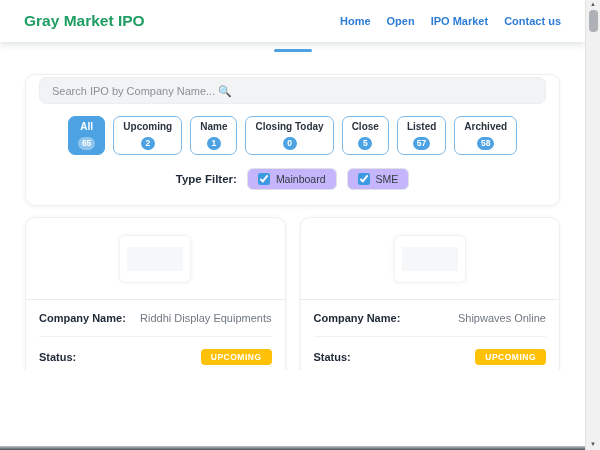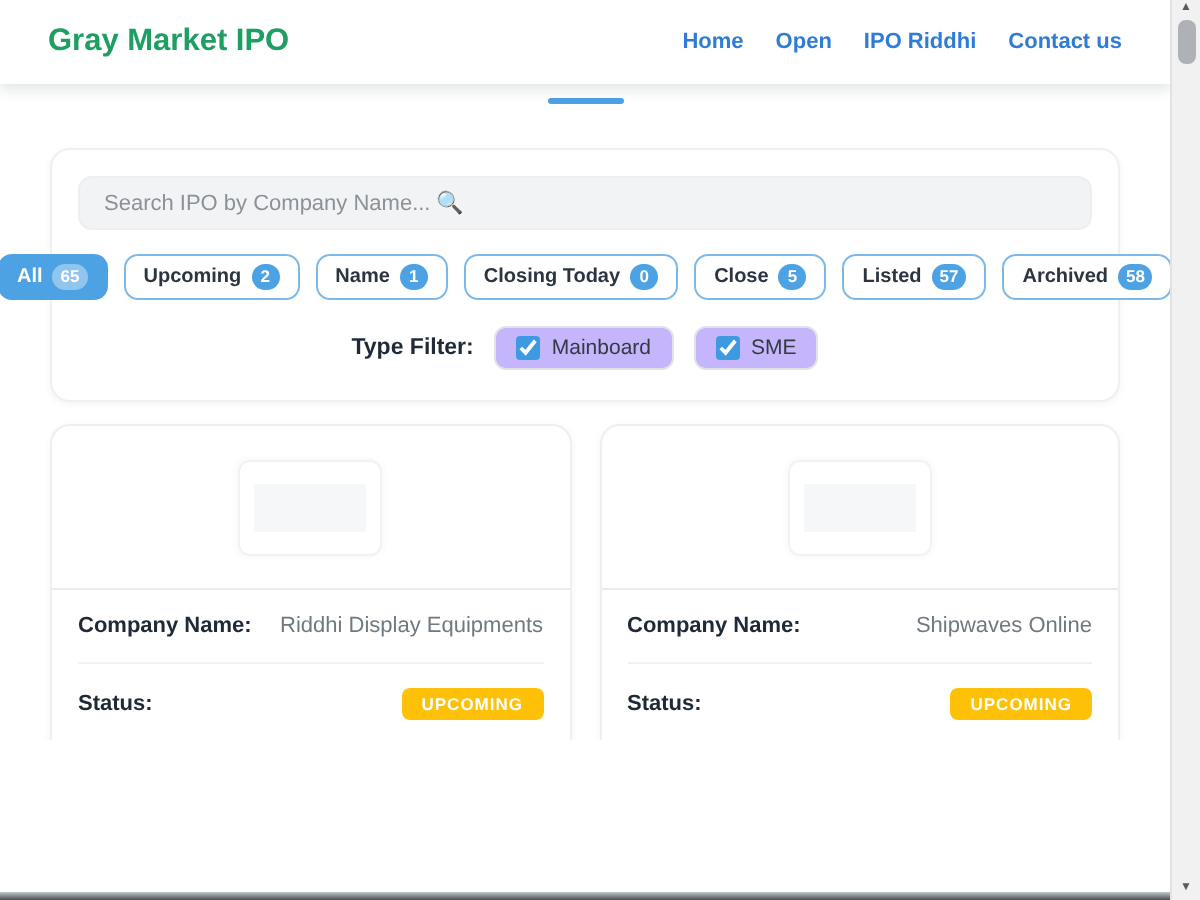--- a/index.html
+++ b/index.html
@@ -22,32 +22,32 @@
   .nav { display:flex; gap:16px; }
   .nav a { color:#2e7cd6; font-size:11px; font-weight:bold; text-decoration:none; cursor:pointer; }
 
   
   .page-title { margin-top:40px; text-align:center; color:#2c3a4f; font-size:17.5px; font-weight:bold; }
   .title-underline { width:38px; height:3px; background:#4da2e4; border-radius:2px; margin:7px auto 0; }
 
   
   .panel {
     margin:22px 25px 0; background:#fff; border:1px solid #eef0f2; border-radius:10px;
-    box-shadow:0 1px 4px rgba(0,0,0,.05); padding:13px 13px 15px;
+    box-shadow:0 1px 4px rgba(0,0,0,.05); padding:2px 13px 15px;
   }
   .search-input {
     width:100%; height:27px; background:#f1f3f5; border:1px solid #eceef0; border-radius:7px;
     padding:0 12px; font-size:11px; color:#495057; font-family:"Liberation Sans", sans-serif; outline:none;
   }
   .search-input::placeholder { color:#8a9199; }
   .filter-row { margin-top:12px; display:flex; justify-content:center; gap:8px; flex-wrap:nowrap; }
   .fbtn {
     display:flex; align-items:center; gap:5px; font-size:10px; font-weight:bold;
     padding:4px 9px; border-radius:7px; border:1px solid #7cb9ea; background:#fff; color:#2b3440;
-    cursor:pointer; white-space:nowrap; font-family:"Liberation Sans", sans-serif;
+    cursor:pointer; white-space:nowrap; font-family:"Liberation Sans", sans-serif;flex-direction:column;
   }
   .fbtn .cnt {
     background:#4da2e4; color:#fff; font-size:8.5px; font-weight:bold;
     min-width:14px; height:13px; line-height:13px; border-radius:999px; padding:0 4px; text-align:center;
   }
   .fbtn.active { background:#4da2e4; border-color:#4da2e4; color:#fff; }
   .fbtn.active .cnt { background:rgba(255,255,255,.38); color:#fff; }
   .type-row { margin-top:13px; display:flex; justify-content:center; align-items:center; gap:10px; }
   .type-label { font-size:11.5px; font-weight:bold; color:#1f2937; }
   .chkpill {
@@ -98,21 +98,21 @@
 </head>
 <body>
 
 <div class="viewport">
 
   <div class="topbar">
     <div class="brand">Gray Market IPO</div>
     <div class="nav">
       <a>Home</a>
       <a>Open</a>
-      <a>IPO Riddhi</a>
+      <a>IPO Market</a>
       <a>Contact us</a>
     </div>
   </div>
 
   <div class="title-underline"></div>
 
   <div class="panel">
     <input class="search-input" type="text" placeholder="Search IPO by Company Name... 🔍" style="">
 
     <div class="filter-row">

